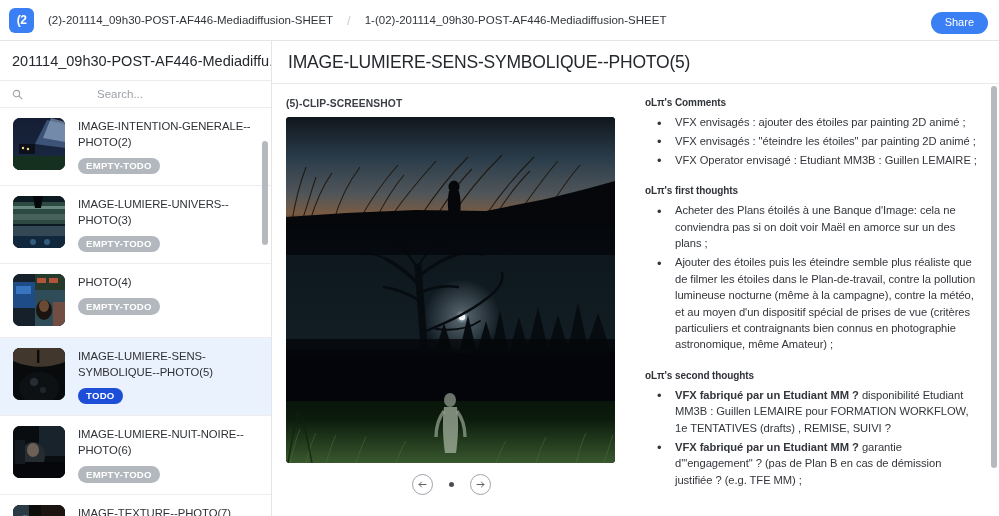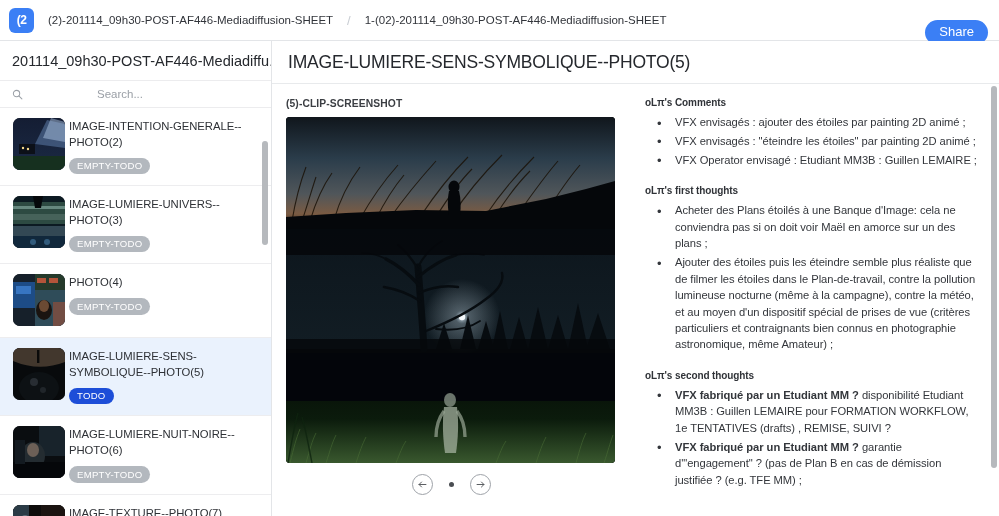--- a/index.html
+++ b/index.html
@@ -27,23 +27,23 @@
     flex: none;
   }
   .tab-label {
     font-size: 11.5px; color: #31343a; white-space: nowrap;
   }
   .tab-1 { margin-left: 14px; }
   .tab-sep {
     color: #c8ccd2; font-size: 13px; margin: 0 14px; user-select: none;
   }
   .share-btn {
-    position: absolute; right: 11px; top: 20px;
+    position: absolute; right: 11px; top: 12px;
     background: #3b7ff5; color: #fff;
-    font-size: 13px; font-weight: 500;
+    font-size: 11px; font-weight: 500;
     border: none; border-radius: 13px;
     padding: 4px 14px 5px; cursor: pointer;
     line-height: 1.2;
   }
 
   
   .sidebar {
     position: absolute; top: 41px; left: 0; width: 272px; height: 475px;
     background: #ffffff; border-right: 1px solid #e3e5e8;
     overflow: hidden;
@@ -64,38 +64,38 @@
     border: none; outline: none; font-size: 11.5px;
     color: #3a3d42; background: transparent;
     font-family: "Liberation Sans", sans-serif;
     width: 180px;
     text-align: center;
   }
   .sb-search input::placeholder { color: #9ba0a7; }
 
   .sb-list { position: relative; }
   .sb-item {
-    display: flex; gap: 4px; padding: 10px 12px 11px 13px;
+    display: flex; gap: 13px; padding: 10px 12px 11px 13px;
     border-bottom: 1px solid #ededef;
     cursor: pointer; align-items: flex-start;
     background: #ffffff;
   }
   .sb-item.selected { background: #eaf2fd; }
   .thumb {
     width: 52px; height: 52px; border-radius: 7px; flex: none;
     background: #10141c; overflow: hidden; position: relative;
   }
   .sb-meta { padding-top: 1px; min-width: 0; }
   .sb-name {
     font-size: 11.3px; color: #2e3136; line-height: 1.40;
     letter-spacing: -0.05px;
   }
   .badge {
     display: inline-block; margin-top: 7px;
-    font-size: 9.6px; font-weight: 400; letter-spacing: 0.25px;
+    font-size: 9.6px; font-weight: 700; letter-spacing: 0.25px;
     padding: 2.5px 8px 3px; border-radius: 9px;
     color: #ffffff; background: #b3b8be;
   }
   .badge.todo { background: #1d4ed8; }
 
   
   .sb-scroll {
     position: absolute; right: 3px; top: 100px;
     width: 6px; height: 104px; border-radius: 3px;
     background: #b6b9bd;

